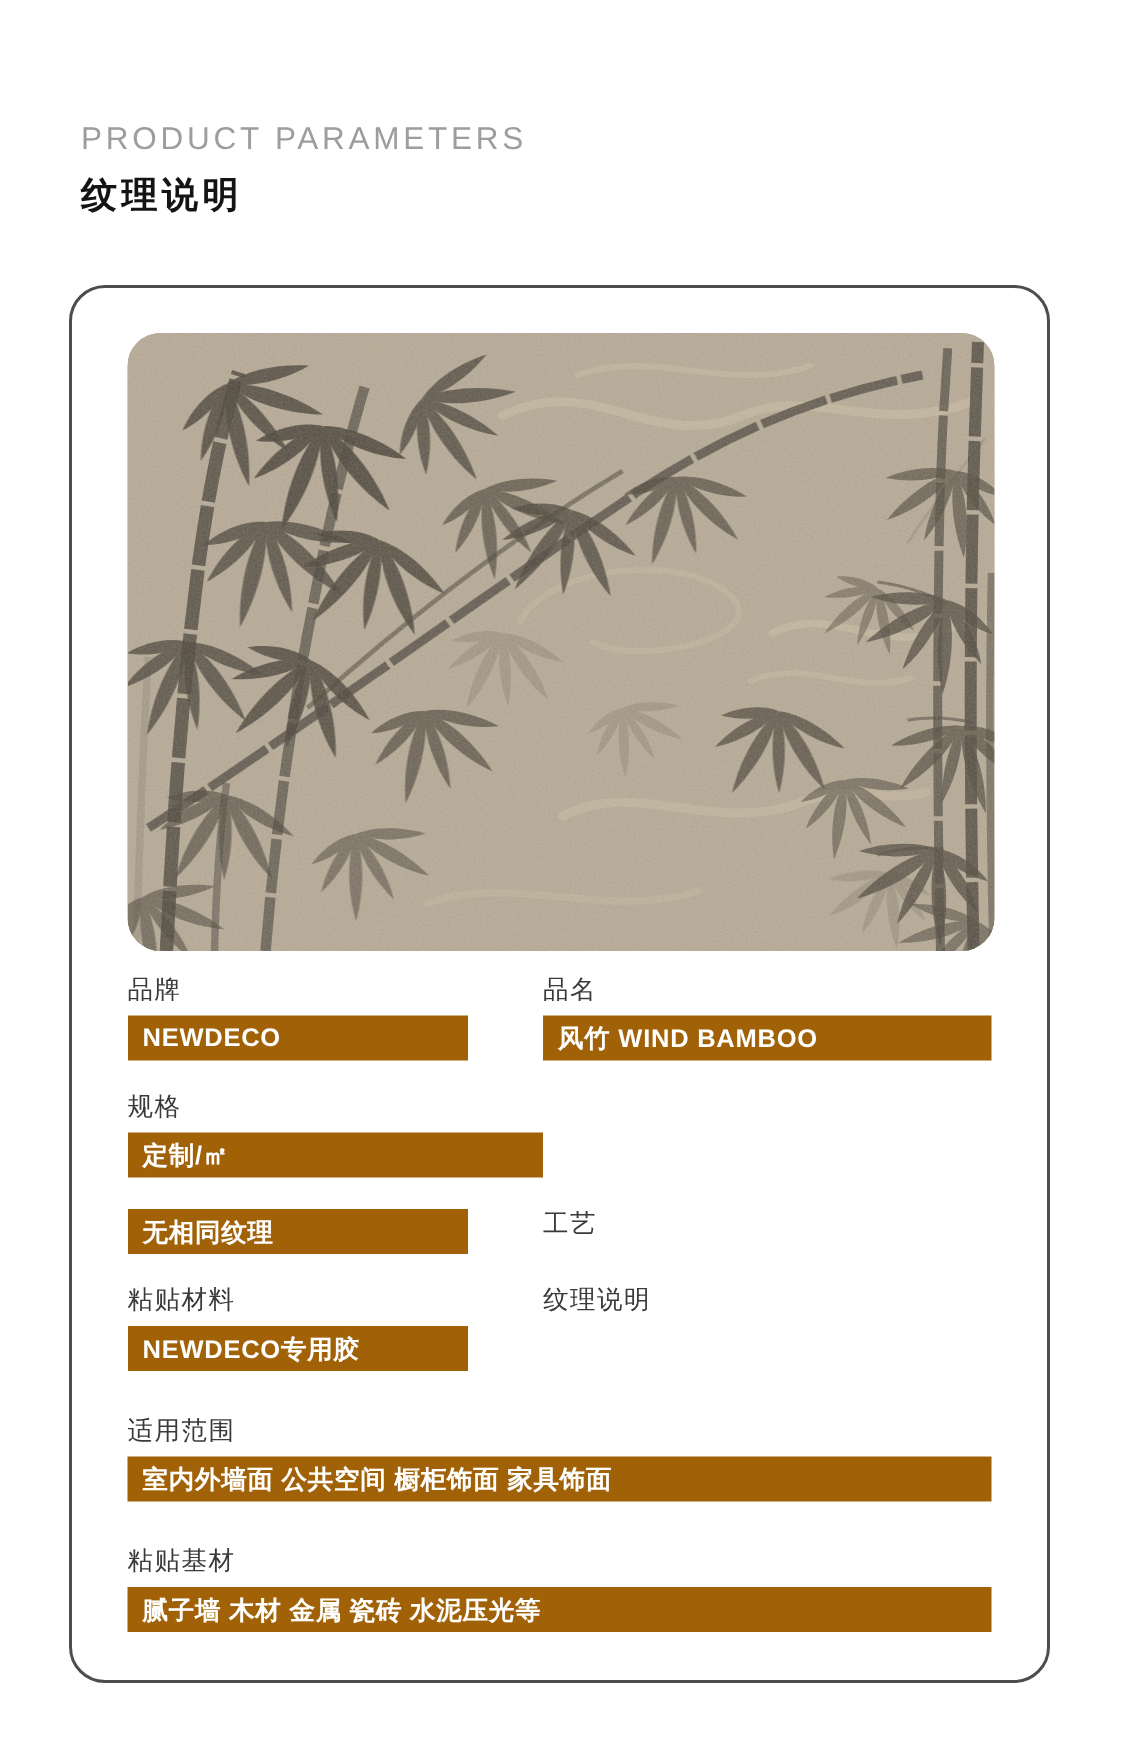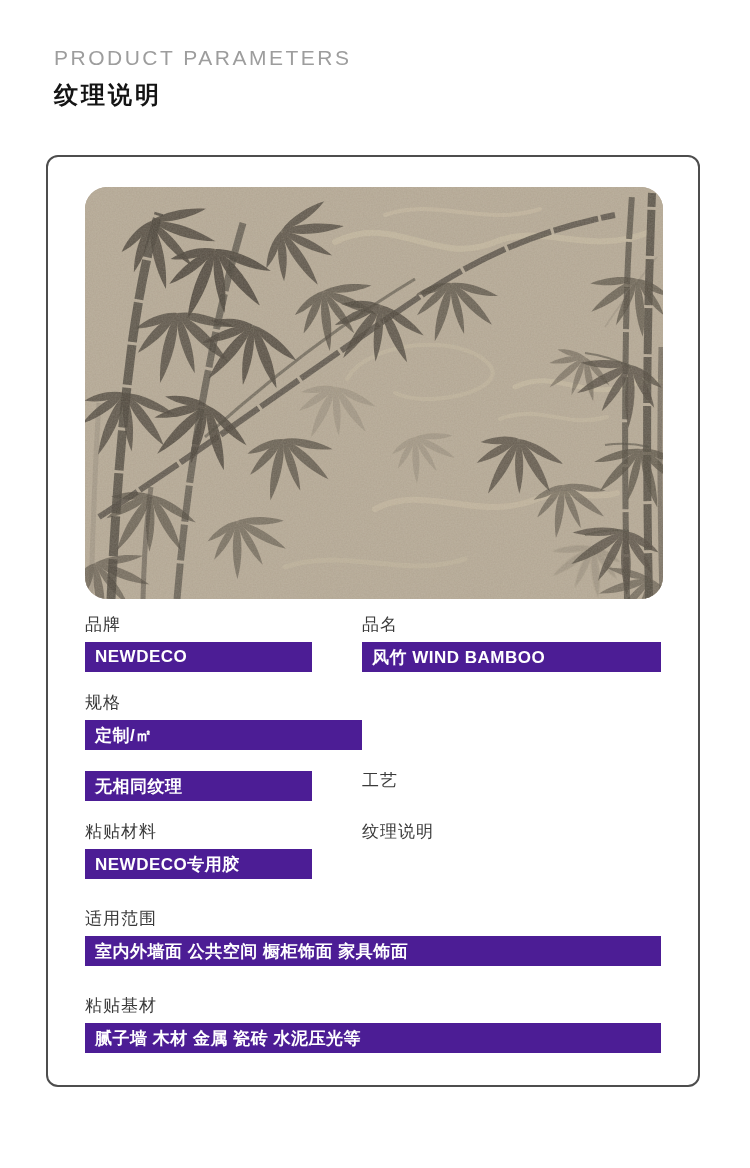--- a/index.html
+++ b/index.html
@@ -4,40 +4,40 @@
 <style>
   * { box-sizing: border-box; }
   html, body { margin: 0; padding: 0; }
   body {
     width: 750px;
     height: 1168px;
     background: #ffffff;
     font-family: "Liberation Sans", "DejaVu Sans", sans-serif;
     overflow: hidden;
   }
-  .header { padding: 46px 0 0 54px; }
+  .header { padding: 46px 0 0 54px; margin-top: 35px; }
   .title-en {
     margin: 0;
     font-size: 21px;
     font-weight: 400;
     letter-spacing: 2.5px;
     color: #9d9d9d;
   }
   .title-zh {
     margin: 9px 0 0 0;
     font-size: 24px;
     font-weight: 700;
     letter-spacing: 3px;
     color: #141414;
   }
   .card {
     margin: 44px 0 0 46px;
     width: 654px;
     border: 2px solid #4d4d4d;
-    border-radius: 12px;
+    border-radius: 24px;
     padding: 30px 37px 32px 37px;
   }
   .image-wrap {
     width: 578px;
     height: 412px;
     border-radius: 22px;
     overflow: hidden;
     background: #b3a794;
   }
   .image-wrap svg { display: block; }
@@ -50,21 +50,21 @@
   .pair.first { margin-top: 16px; }
   .param-label {
     font-size: 17px;
     color: #3a3a3a;
     line-height: 20px;
     margin-bottom: 7px;
     letter-spacing: 1px;
   }
   .param-bar {
     height: 30px;
-    background: #4c1d95;
+    background: #a16207;
     color: #ffffff;
     font-size: 17px;
     font-weight: 600;
     letter-spacing: 0.5px;
     display: flex;
     align-items: center;
     padding-left: 10px;
   }
   .half-left .param-bar { width: 227px; }
   .half-right .param-bar { width: 100%; }

